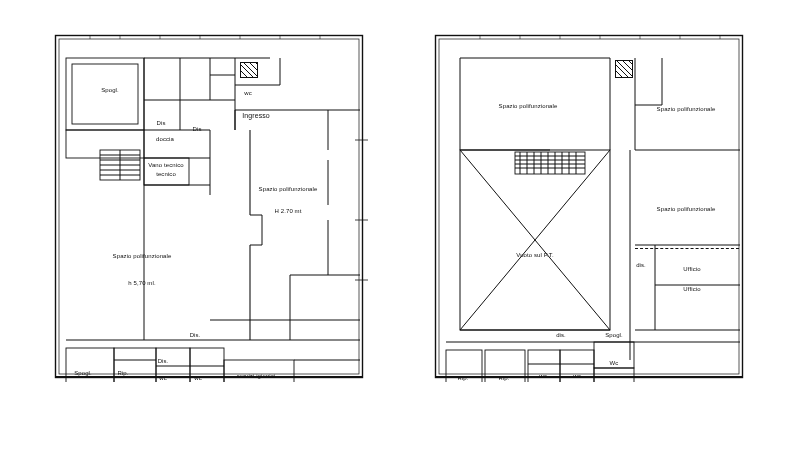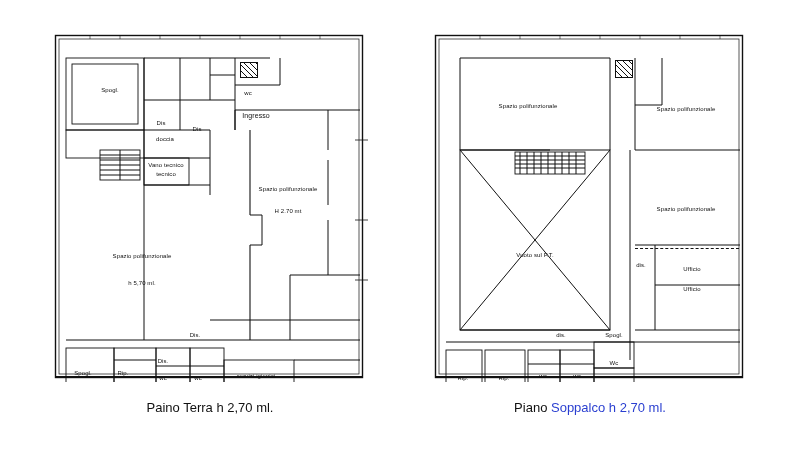--- a/index.html
+++ b/index.html
@@ -174,23 +174,20 @@
     <div class="label c" style="left:92px; top:250px;">h 5,70 ml.</div>
     <div class="label c" style="left:145px; top:302px;">Dis.</div>
     <div class="label c" style="left:33px; top:340px;">Spogl.</div>
     <div class="label c" style="left:73px; top:340px;">Rip.</div>
     <div class="label c" style="left:113px; top:328px;">Dis.</div>
     <div class="label c" style="left:113px; top:345px;">wc</div>
     <div class="label c" style="left:148px; top:345px;">wc</div>
     <div class="label c" style="left:206px; top:343px;">servizi igienici</div>
   </div>
 
-  <div class="caption" style="left:210px; top:400px;">
-    <span>Paino Terra h 2,70 ml.</span>
-  </div>
 
   <div class="plan" style="left:430px; top:30px; width:318px; height:352px;">
 
     <div class="outline" style="left:5px; top:5px; width:308px; height:342px;"></div>
 
     <svg class="overlay" width="318" height="352">
       <g stroke="#111" stroke-width="1" fill="none">
         <rect x="5.5" y="5.5" width="307" height="342" stroke-width="1.4"></rect>
         <rect x="9" y="9" width="300" height="335" stroke-width="0.7"></rect>
 
@@ -265,17 +262,14 @@
     <div class="label c" style="left:262px; top:256px;">Ufficio</div>
     <div class="label c" style="left:33px; top:345px;">Rip.</div>
     <div class="label c" style="left:74px; top:345px;">Rip.</div>
     <div class="label c" style="left:131px; top:302px;">dis.</div>
     <div class="label c" style="left:113px; top:343px;">wc</div>
     <div class="label c" style="left:147px; top:343px;">wc</div>
     <div class="label c" style="left:184px; top:302px;">Spogl.</div>
     <div class="label c" style="left:184px; top:330px;">Wc</div>
   </div>
 
-  <div class="caption" style="left:590px; top:400px;">
-    <span>Piano </span><span class="blue">Soppalco h 2,70 ml.</span>
-  </div>
 
 </div>
 
 </body></html>

